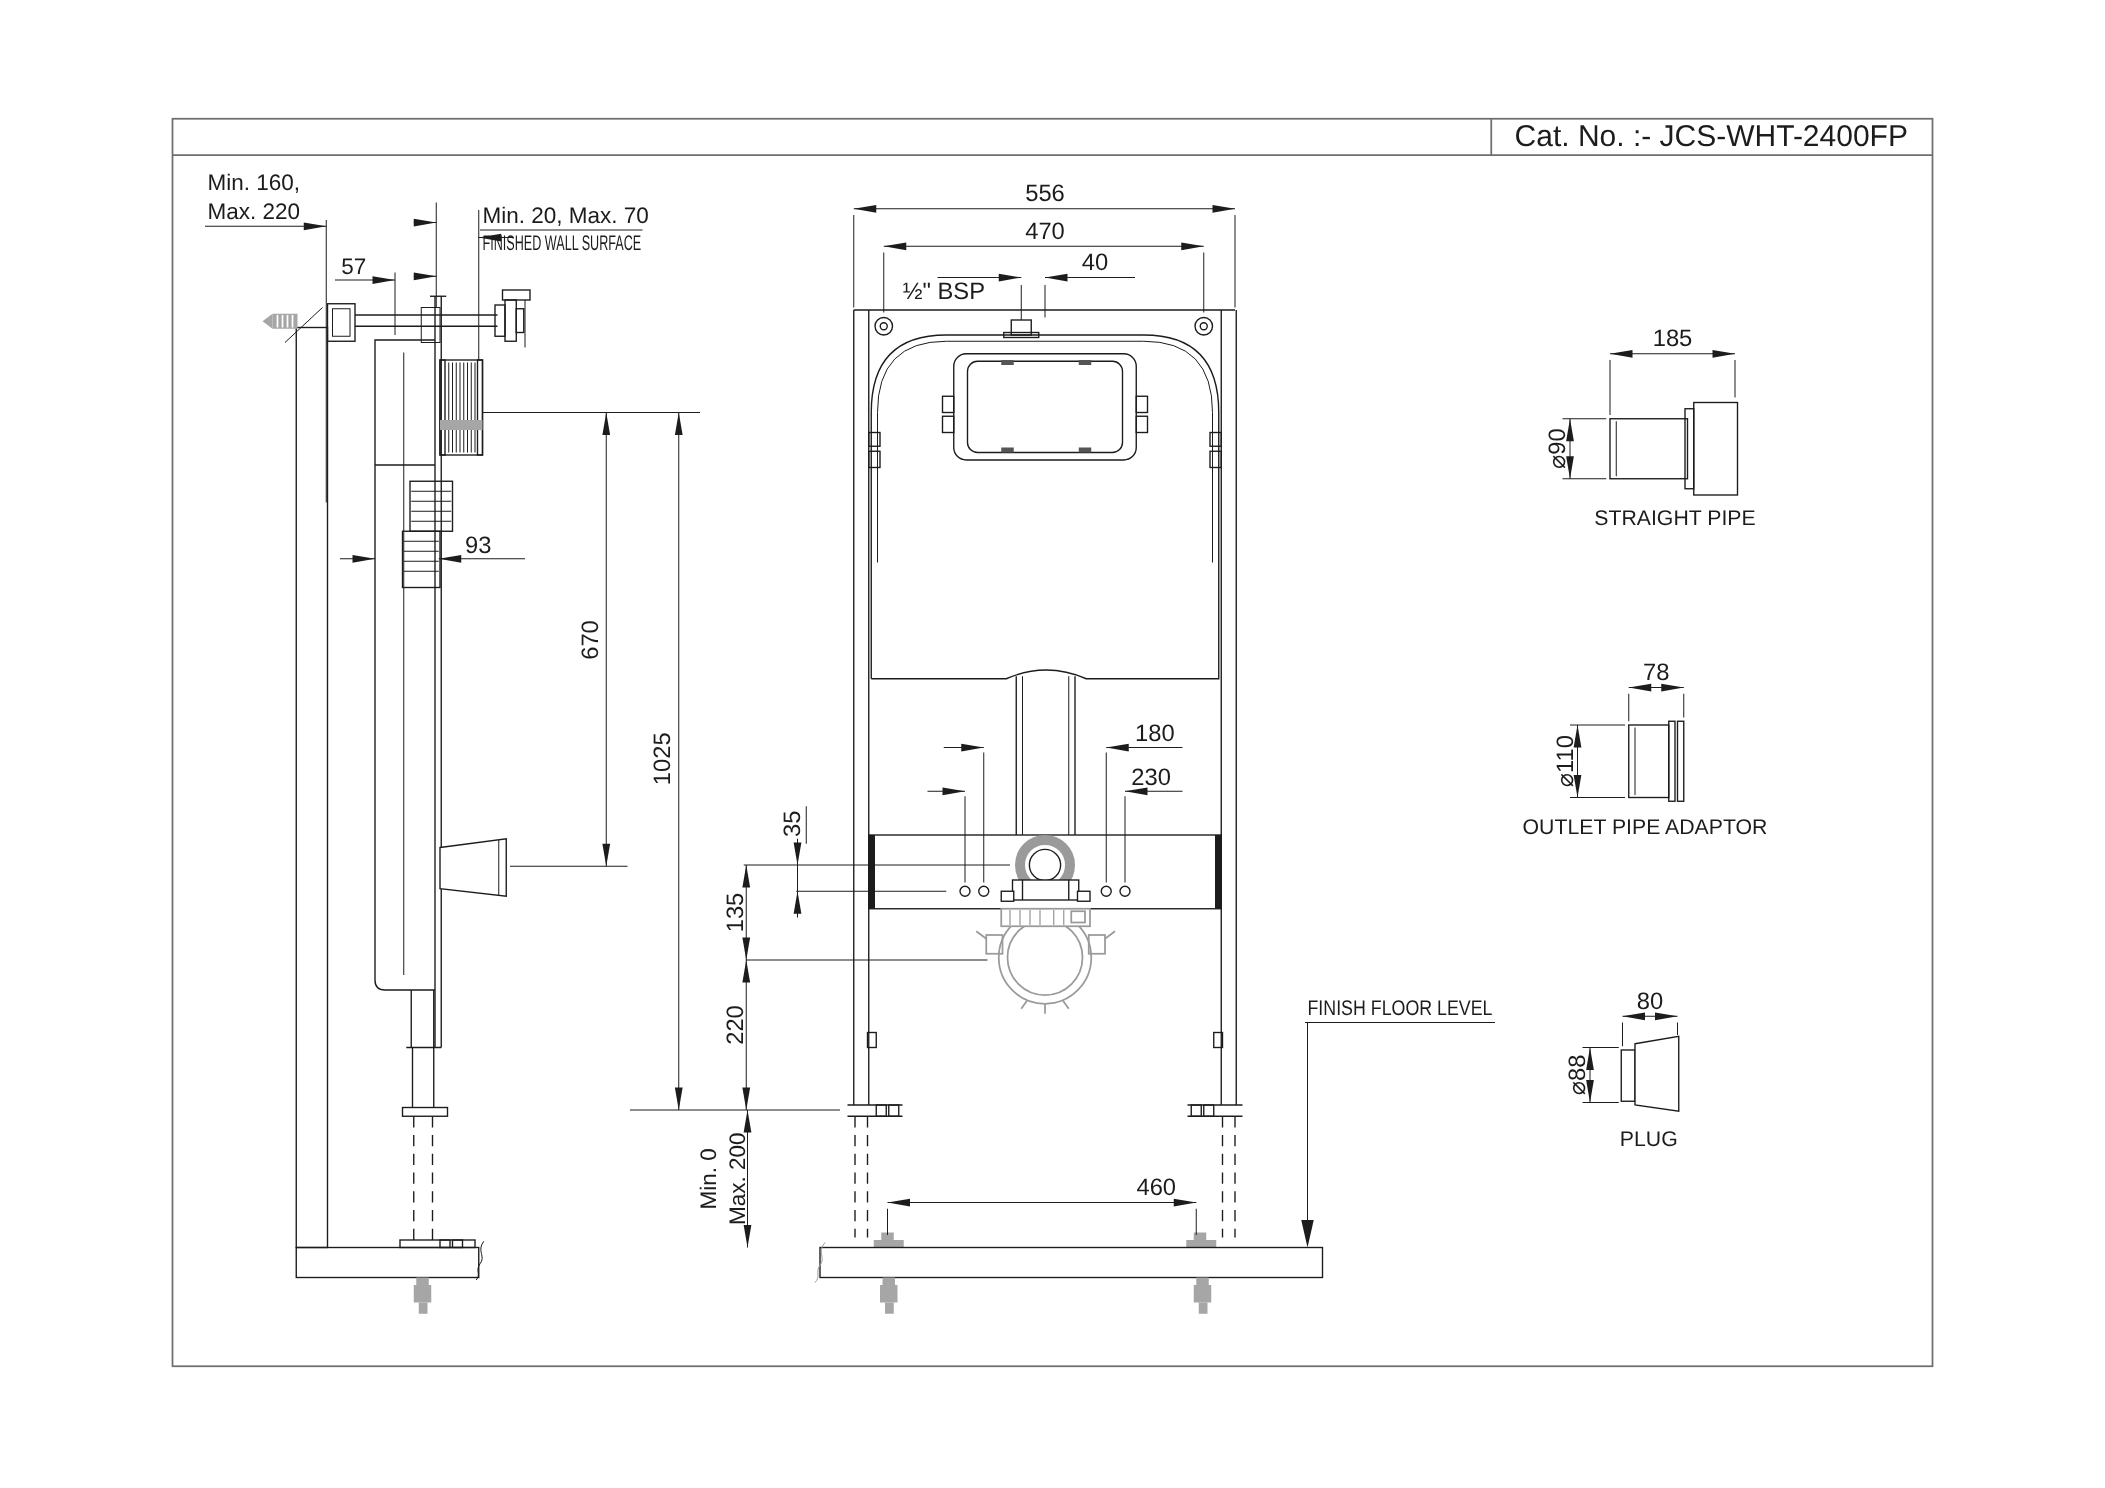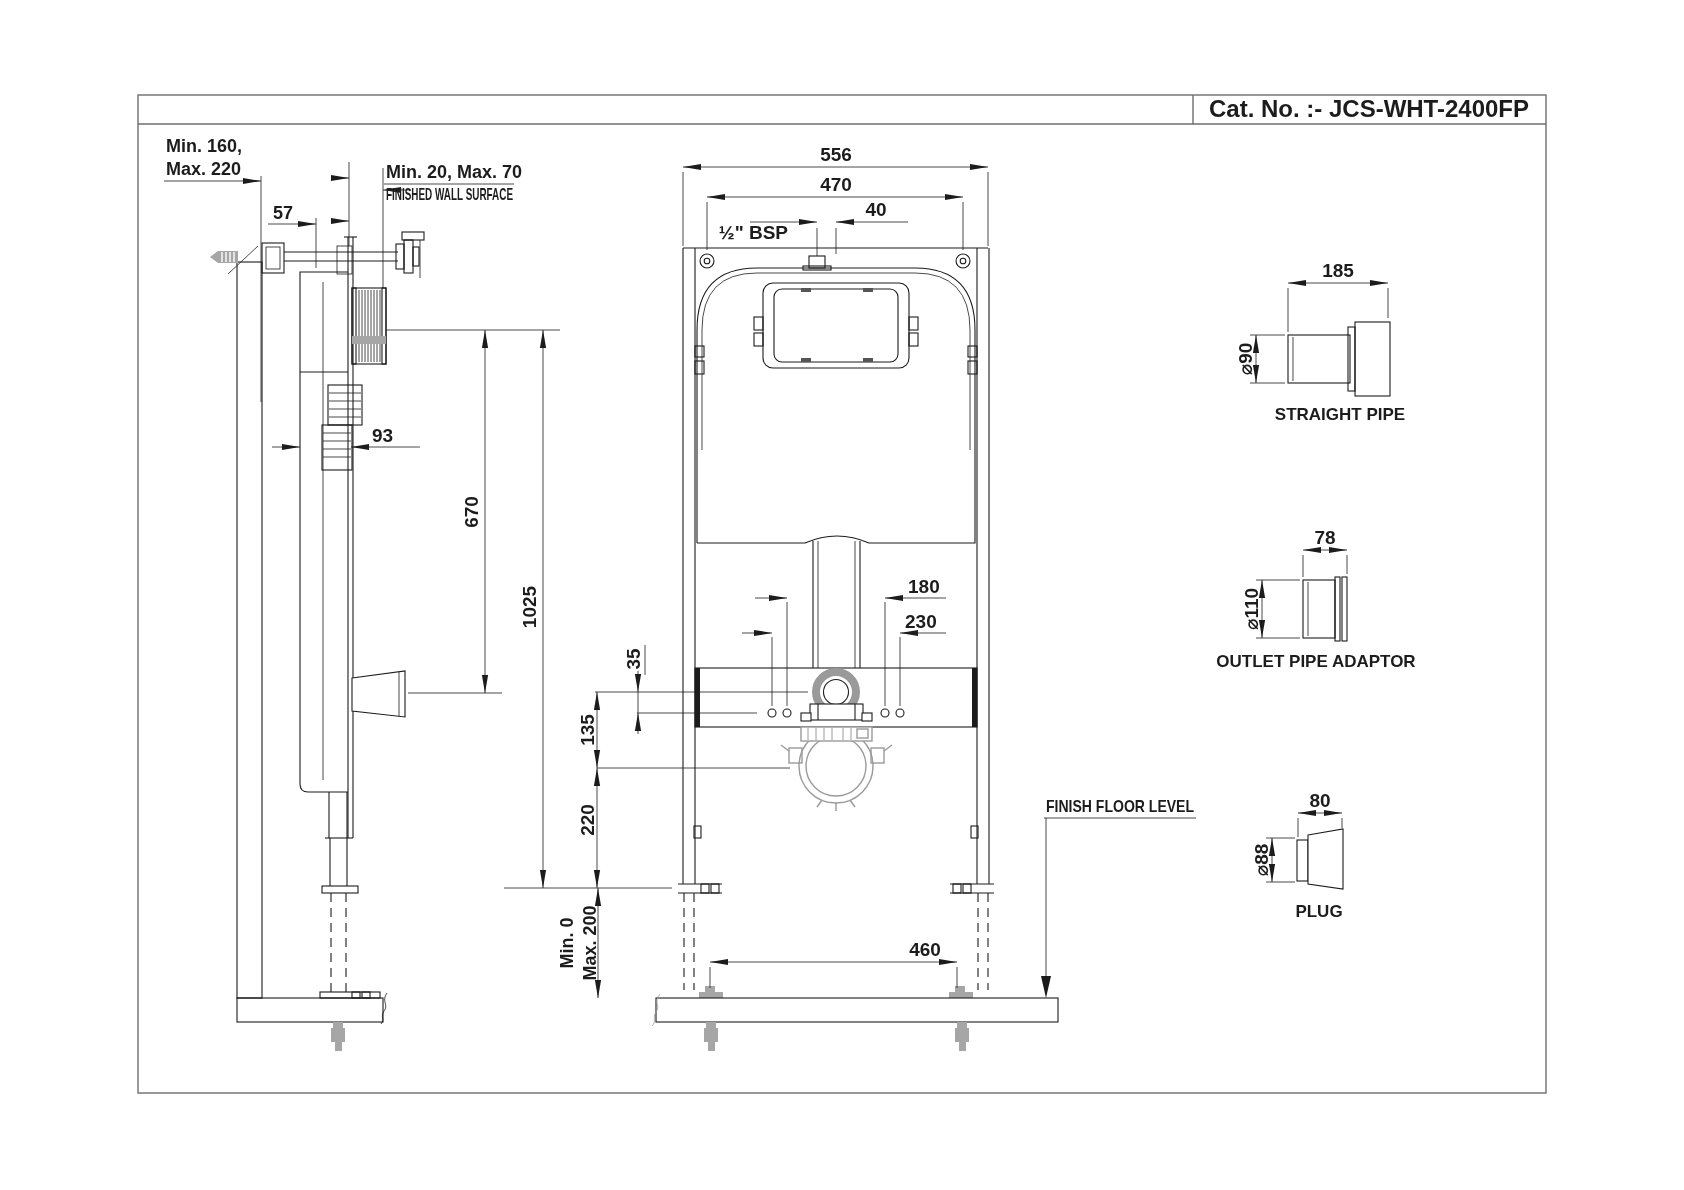--- a/index.html
+++ b/index.html
@@ -1,16 +1,16 @@
 <!DOCTYPE html>
 <html><head>
 <meta charset="utf-8">
 <style>
   html,body{margin:0;padding:0;background:#fff;}
-  #sheet{position:relative;width:1684px;height:1190px;background:#ffffff;overflow:hidden;font-weight:bold;}
+  #sheet{position:relative;width:1684px;height:1190px;background:#ffffff;overflow:hidden;}
   svg{position:absolute;left:0;top:0;}
   .k{stroke:#1c1c1c;stroke-width:1.1;fill:none;}
   .t{stroke:#1c1c1c;stroke-width:0.8;fill:none;}
   .d{stroke-dasharray:9 6;}
   .g{stroke:#9a9a9a;stroke-width:1.4;fill:none;}
   .gf{fill:#a6a6a6;stroke:none;}
   .wf{fill:#ffffff;}
   .hl{stroke:#555;stroke-width:0.9;fill:none;}
   .border{stroke:#6e6e6e;stroke-width:1.4;fill:none;}
   text{fill:#1c1c1c;font-family:"Liberation Sans","DejaVu Sans",sans-serif;}

